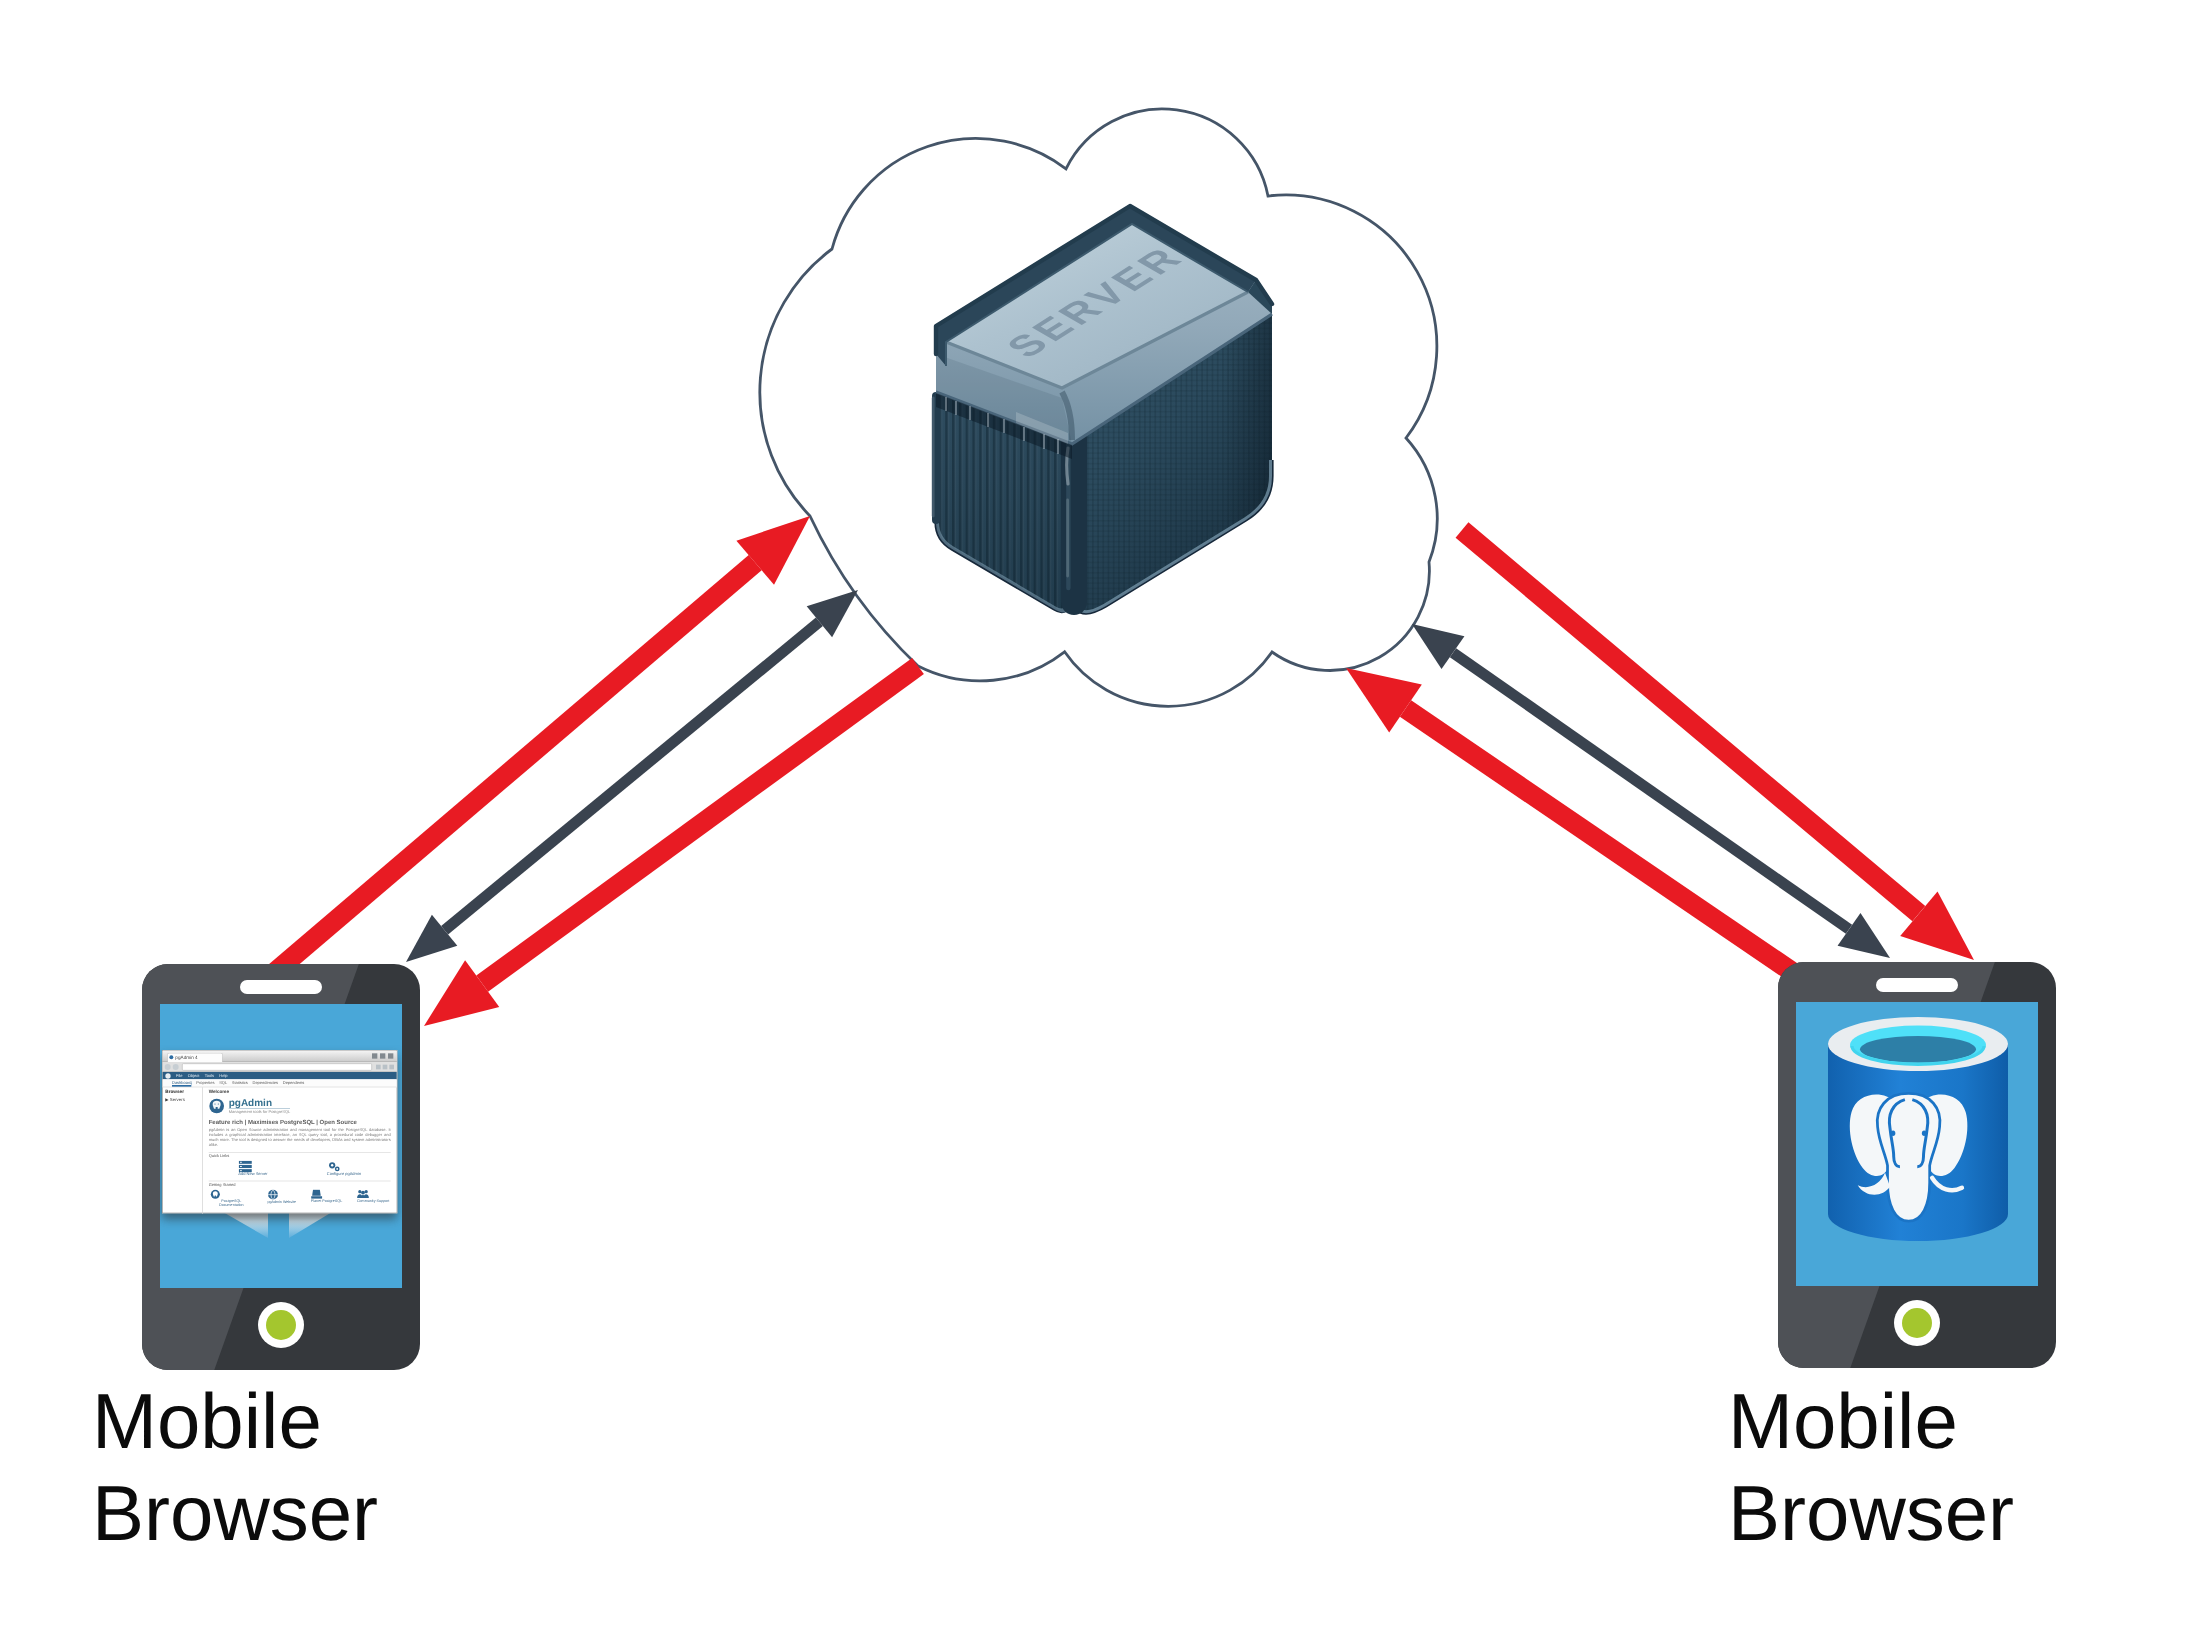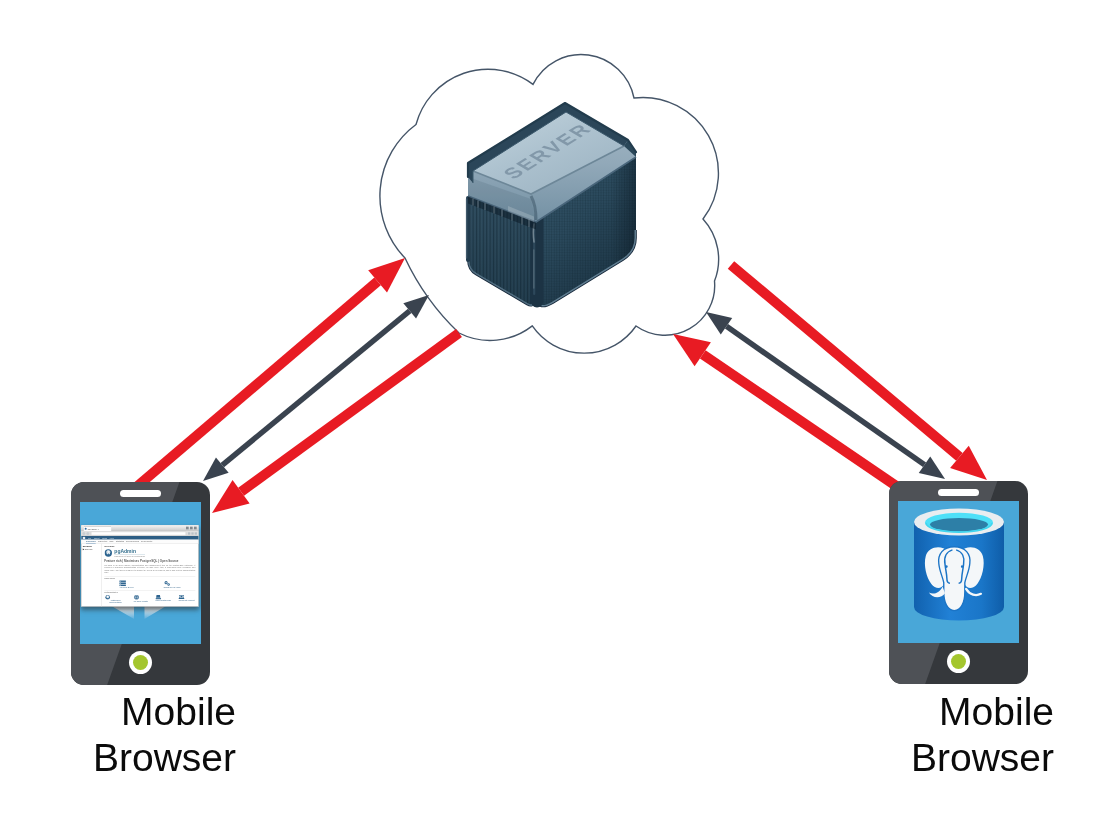--- a/index.html
+++ b/index.html
@@ -17,21 +17,21 @@
   .phone .speaker{position:absolute;top:8px;left:49px;width:41px;height:6.5px;
          border-radius:4px;background:#fff;}
   .phone .screen{position:absolute;left:9px;top:20px;width:121px;height:142px;
          background:var(--screen-blue,#49a7d8);overflow:hidden;}
   .phone .home{position:absolute;width:23px;height:23px;border-radius:50%;background:#fff;
          left:58px;top:169px;}
   .phone .home .inner{position:absolute;left:4px;top:4px;width:15px;height:15px;
          border-radius:50%;background:var(--home-green,#a4c62e);}
 
   
-  .device-label{position:absolute;width:190px;text-align:right;font-size:39px;
+  .device-label{position:absolute;width:190px;text-align:left;font-size:39px;
          line-height:46px;color:#0b0b0b;letter-spacing:0px;}
 
   
   .bwrap{position:absolute;left:1px;top:23px;width:117px;height:81px;}
   .bwin{width:351px;height:243px;transform:scale(0.33333);transform-origin:0 0;
         background:#fff;border:1px solid #8e8e8e;box-shadow:0 9px 14px rgba(40,40,40,.55);
         font-family:"Liberation Sans",sans-serif;}
   .titlebar{height:16px;background:linear-gradient(#f4f4f4,#cccccc);border-bottom:1px solid #a0a0a0;
         position:relative;}
   .titlebar .tab{position:absolute;left:7px;top:3px;width:70px;height:13px;background:#fdfdfd;

